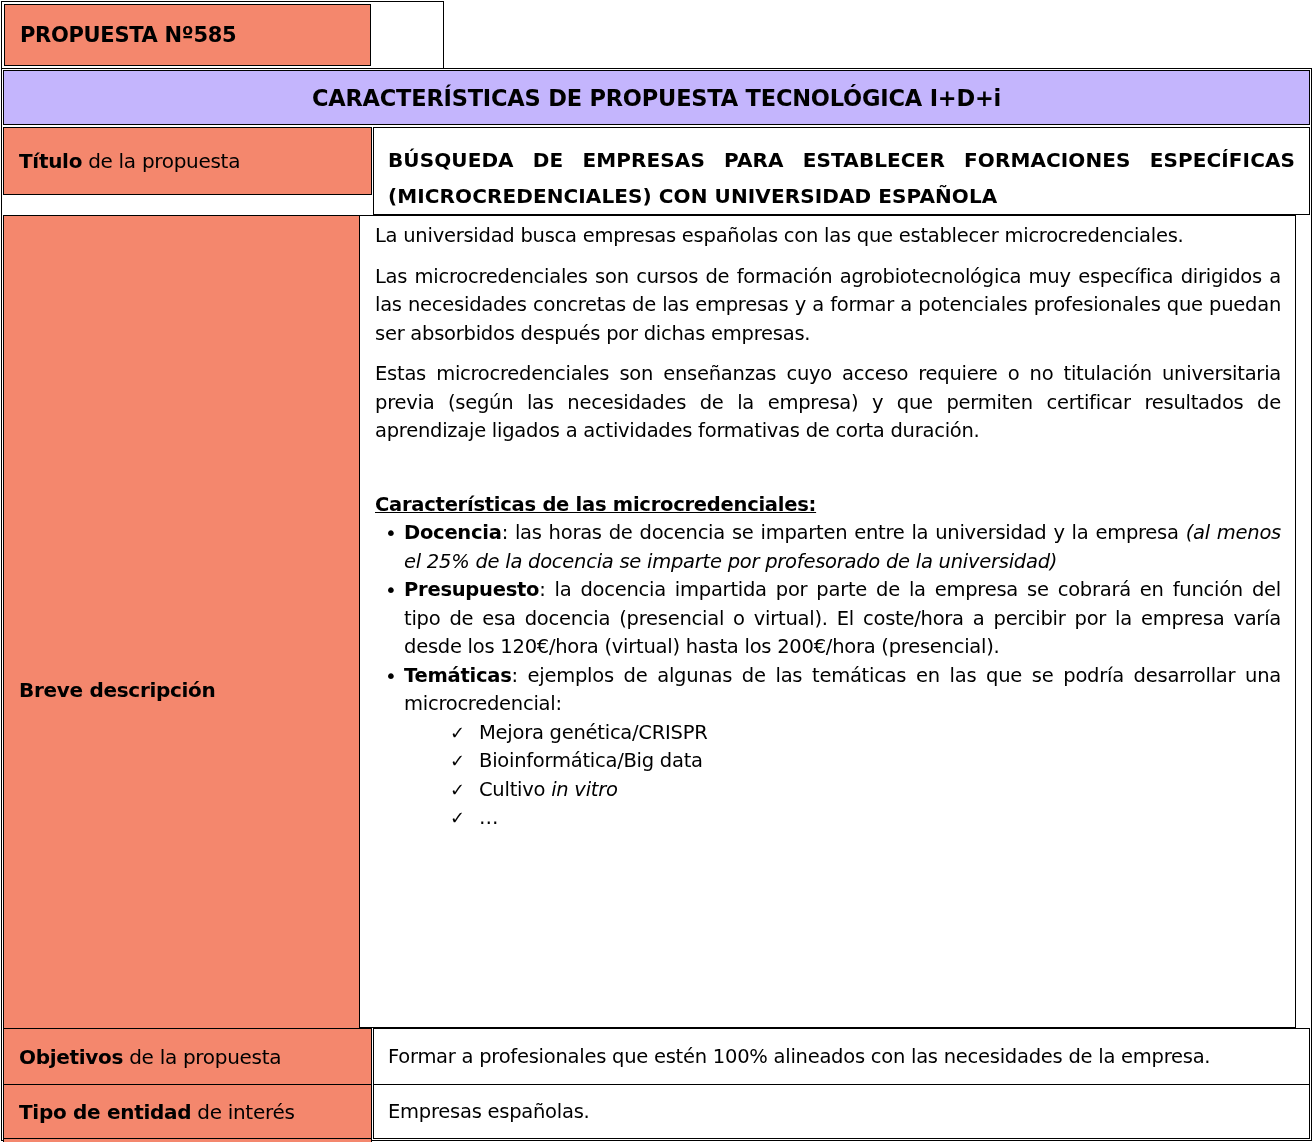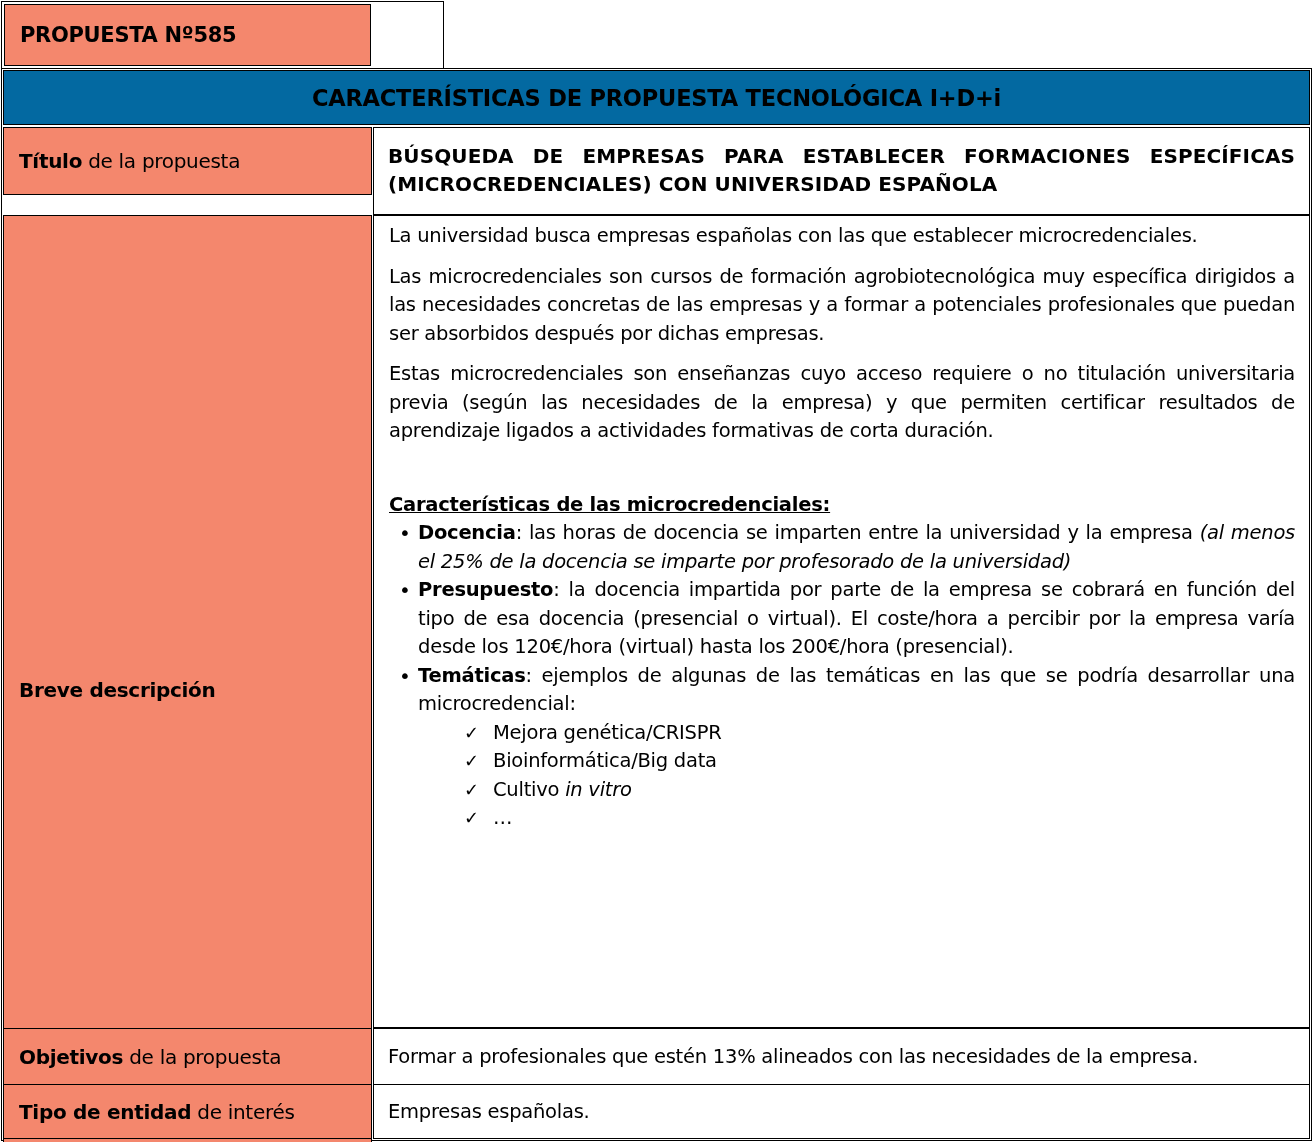--- a/index.html
+++ b/index.html
@@ -1,27 +1,27 @@
 <!DOCTYPE html>
 <html><head>
 <meta charset="utf-8">
 <style>
   html, body { margin: 0; padding: 0; background: #ffffff; }
   body { width: 1313px; height: 1142px; position: relative; overflow: hidden;
          font-family: "DejaVu Sans", sans-serif; color: #000; }
   .cell { position: absolute; box-sizing: border-box; border: 1px solid #000; }
   .outer { position: absolute; box-sizing: border-box; border: 1px solid #000; }
   .salmon { background: #f4876d; }
-  .grey { background: #0369a1; }
+  .grey { background: #c4b5fd; }
   .white { background: #ffffff; }
   .label { display: flex; align-items: center; padding-left: 15px; font-size: 20px; letter-spacing: -0.3px; }
   .label b { font-weight: bold; }
   .content { padding: 6px 14px 0 15px; font-size: 19.5px; line-height: 28.5px; text-align: justify; letter-spacing: -0.25px; }
   .content p { margin: 0 0 12px 0; }
-  .title-text { font-weight: bold; font-size: 20px; line-height: 28px; text-align: justify; letter-spacing: 0.1px; }
+  .title-text { font-weight: bold; font-size: 20px; line-height: 36px; text-align: justify; letter-spacing: 0.1px; }
   .section-heading { font-weight: bold; text-decoration: underline; margin-top: 45px; }
   ul.bullets { margin: 0; padding: 0; list-style: none; }
   ul.bullets > li { position: relative; padding-left: 29px; }
   ul.bullets > li::before { content: "•"; position: absolute; left: 10px; top: 0; font-size: 20px; }
   ul.checks { list-style: none; margin: 0; padding: 0 0 0 46px; }
   ul.checks li { position: relative; padding-left: 29px; text-align: left; }
   .check-icon { position: absolute; left: 0; top: 0; font-size: 18px; }
   i { font-style: italic; }
 </style>
 </head>
@@ -38,21 +38,21 @@
 <div class="cell salmon label" style="left:3px; top:127px; width:369px; height:68px;">
   <span><b>Título</b><span> de la propuesta</span></span>
 </div>
 <div class="cell white" style="left:373px; top:127px; width:937px; height:88px; padding:14px 14px 0 14px;">
   <div class="title-text">BÚSQUEDA DE EMPRESAS PARA ESTABLECER FORMACIONES ESPECÍFICAS (MICROCREDENCIALES) CON UNIVERSIDAD ESPAÑOLA</div>
 </div>
 
 <div class="cell salmon label" style="left:3px; top:215px; width:369px; height:950px;">
   <b>Breve descripción</b>
 </div>
-<div class="cell white content" style="left:373px; top:215px; width:937px; height:813px;">
+<div class="cell white content" style="left:359px; top:215px; width:937px; height:813px;">
   <p>La universidad busca empresas españolas con las que establecer microcredenciales.</p>
   <p>Las microcredenciales son cursos de formación agrobiotecnológica muy específica dirigidos a las necesidades concretas de las empresas y a formar a potenciales profesionales que puedan ser absorbidos después por dichas empresas.</p>
   <p style="margin-bottom:0;">Estas microcredenciales son enseñanzas cuyo acceso requiere o no titulación universitaria previa (según las necesidades de la empresa) y que permiten certificar resultados de aprendizaje ligados a actividades formativas de corta duración.</p>
   <div class="section-heading">Características de las microcredenciales:</div>
   <ul class="bullets">
     <li><b>Docencia</b><span>: las horas de docencia se imparten entre la universidad y la empresa </span><i>(al menos el 25% de la docencia se imparte por profesorado de la universidad)</i></li>
     <li><b>Presupuesto</b><span>: la docencia impartida por parte de la empresa se cobrará en función del tipo de esa docencia (presencial o virtual). El coste/hora a percibir por la empresa varía desde los 120€/hora (virtual) hasta los 200€/hora (presencial).</span><i></i></li>
     <li><b>Temáticas</b><span>: ejemplos de algunas de las temáticas en las que se podría desarrollar una microcredencial:</span><i></i>
       <ul class="checks">
         <li><span class="check-icon">✓</span><span>Mejora genética/CRISPR</span><i></i></li>
@@ -60,18 +60,18 @@
         <li><span class="check-icon">✓</span><span>Cultivo </span><i>in vitro</i></li>
         <li><span class="check-icon">✓</span><span>…</span><i></i></li>
       </ul>
     </li>
   </ul>
 </div>
 
 <div class="cell salmon label" style="left:3px; top:1028px; width:369px; height:57px;">
   <span><b>Objetivos</b><span> de la propuesta</span></span>
 </div>
-<div class="cell white" style="left:373px; top:1028px; width:937px; height:57px; display:flex; align-items:center; padding-left:14px; font-size:19.5px; letter-spacing:-0.25px;">Formar a profesionales que estén 13% alineados con las necesidades de la empresa.</div>
+<div class="cell white" style="left:373px; top:1028px; width:937px; height:57px; display:flex; align-items:center; padding-left:14px; font-size:19.5px; letter-spacing:-0.25px;">Formar a profesionales que estén 100% alineados con las necesidades de la empresa.</div>
 
 <div class="cell salmon label" style="left:3px; top:1084px; width:369px; height:55px;">
   <span><b>Tipo de entidad</b><span> de interés</span></span>
 </div>
 <div class="cell white" style="left:373px; top:1084px; width:937px; height:55px; display:flex; align-items:center; padding-left:14px; font-size:19.5px; letter-spacing:-0.25px;">Empresas españolas.</div>
 
 </body></html>

